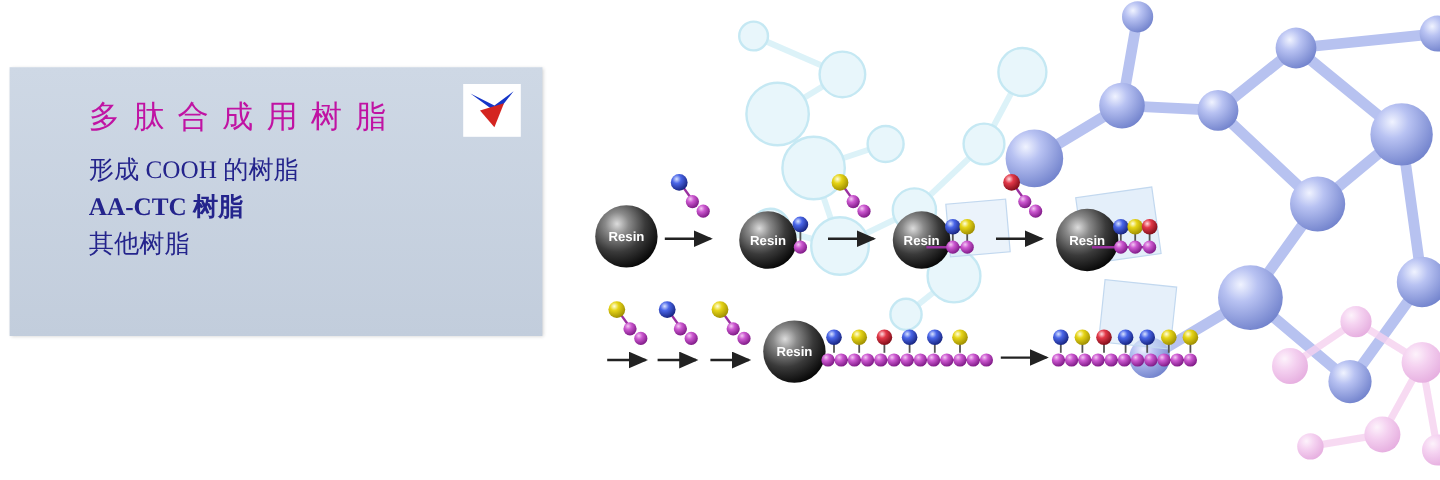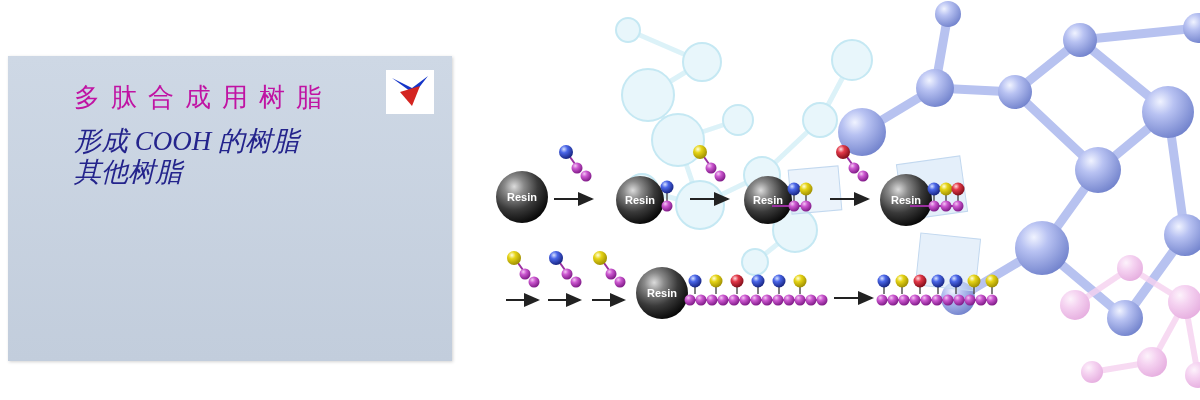--- a/index.html
+++ b/index.html
@@ -2,36 +2,36 @@
 <html><head>
 <meta charset="utf-8">
 <style>
   html,body{margin:0;padding:0;}
   body{
     width:1200px;height:400px;position:relative;overflow:hidden;
     background:#ffffff;font-family:"Liberation Sans",sans-serif;
   }
   .illustration{position:absolute;left:0;top:0;z-index:1;}
   .panel{
-    position:absolute;left:8px;top:56px;width:444px;height:305px;z-index:2;
+    position:absolute;left:8px;top:56px;width:444px;height:224px;z-index:2;
     background:linear-gradient(180deg,#ced8e5 0%,#c2cddc 100%);
     box-shadow:1px 1px 3px rgba(0,0,0,.18);
   }
   .panel-title{
     position:absolute;left:66px;top:24px;
     font-size:26px;letter-spacing:11px;color:#c013a3;white-space:nowrap;
   }
   .logo-box{
     position:absolute;right:18px;top:14px;width:48px;height:44px;background:#ffffff;
     display:flex;align-items:center;justify-content:center;
   }
   .menu{position:absolute;left:66px;top:70px;}
   .menu-item{
     font-family:"Liberation Serif","DejaVu Serif",serif;
-    font-size:27px;line-height:31px;color:#24248c;cursor:pointer;white-space:nowrap;font-style:italic;
+    font-size:21px;line-height:31px;color:#24248c;cursor:pointer;white-space:nowrap;
   }
   .menu-item.bold{font-weight:bold;}
   svg text.resin-label{
     font-family:"Liberation Sans",sans-serif;font-size:11px;font-weight:bold;fill:#ffffff;
   }
 </style>
 </head>
 <body>
 
 <svg class="illustration" width="1200" height="400" viewBox="0 0 1200 400">
@@ -319,15 +319,16 @@
 <div class="panel">
   <div class="panel-title">多肽合成用树脂</div>
   <div class="logo-box">
     <svg width="40" height="36" viewBox="0 0 40 36">
       <polygon points="2,4 22,14 38,2 24,20" fill="#1535c8"></polygon>
       <polygon points="10,18 30,12 22,32" fill="#d42420"></polygon>
     </svg>
   </div>
   <div class="menu">
     <div class="menu-item">形成 COOH 的树脂</div>
+    <div class="menu-item bold">AA-CTC  树脂</div>
     <div class="menu-item">其他树脂</div>
   </div>
 </div>
 
 </body></html>

